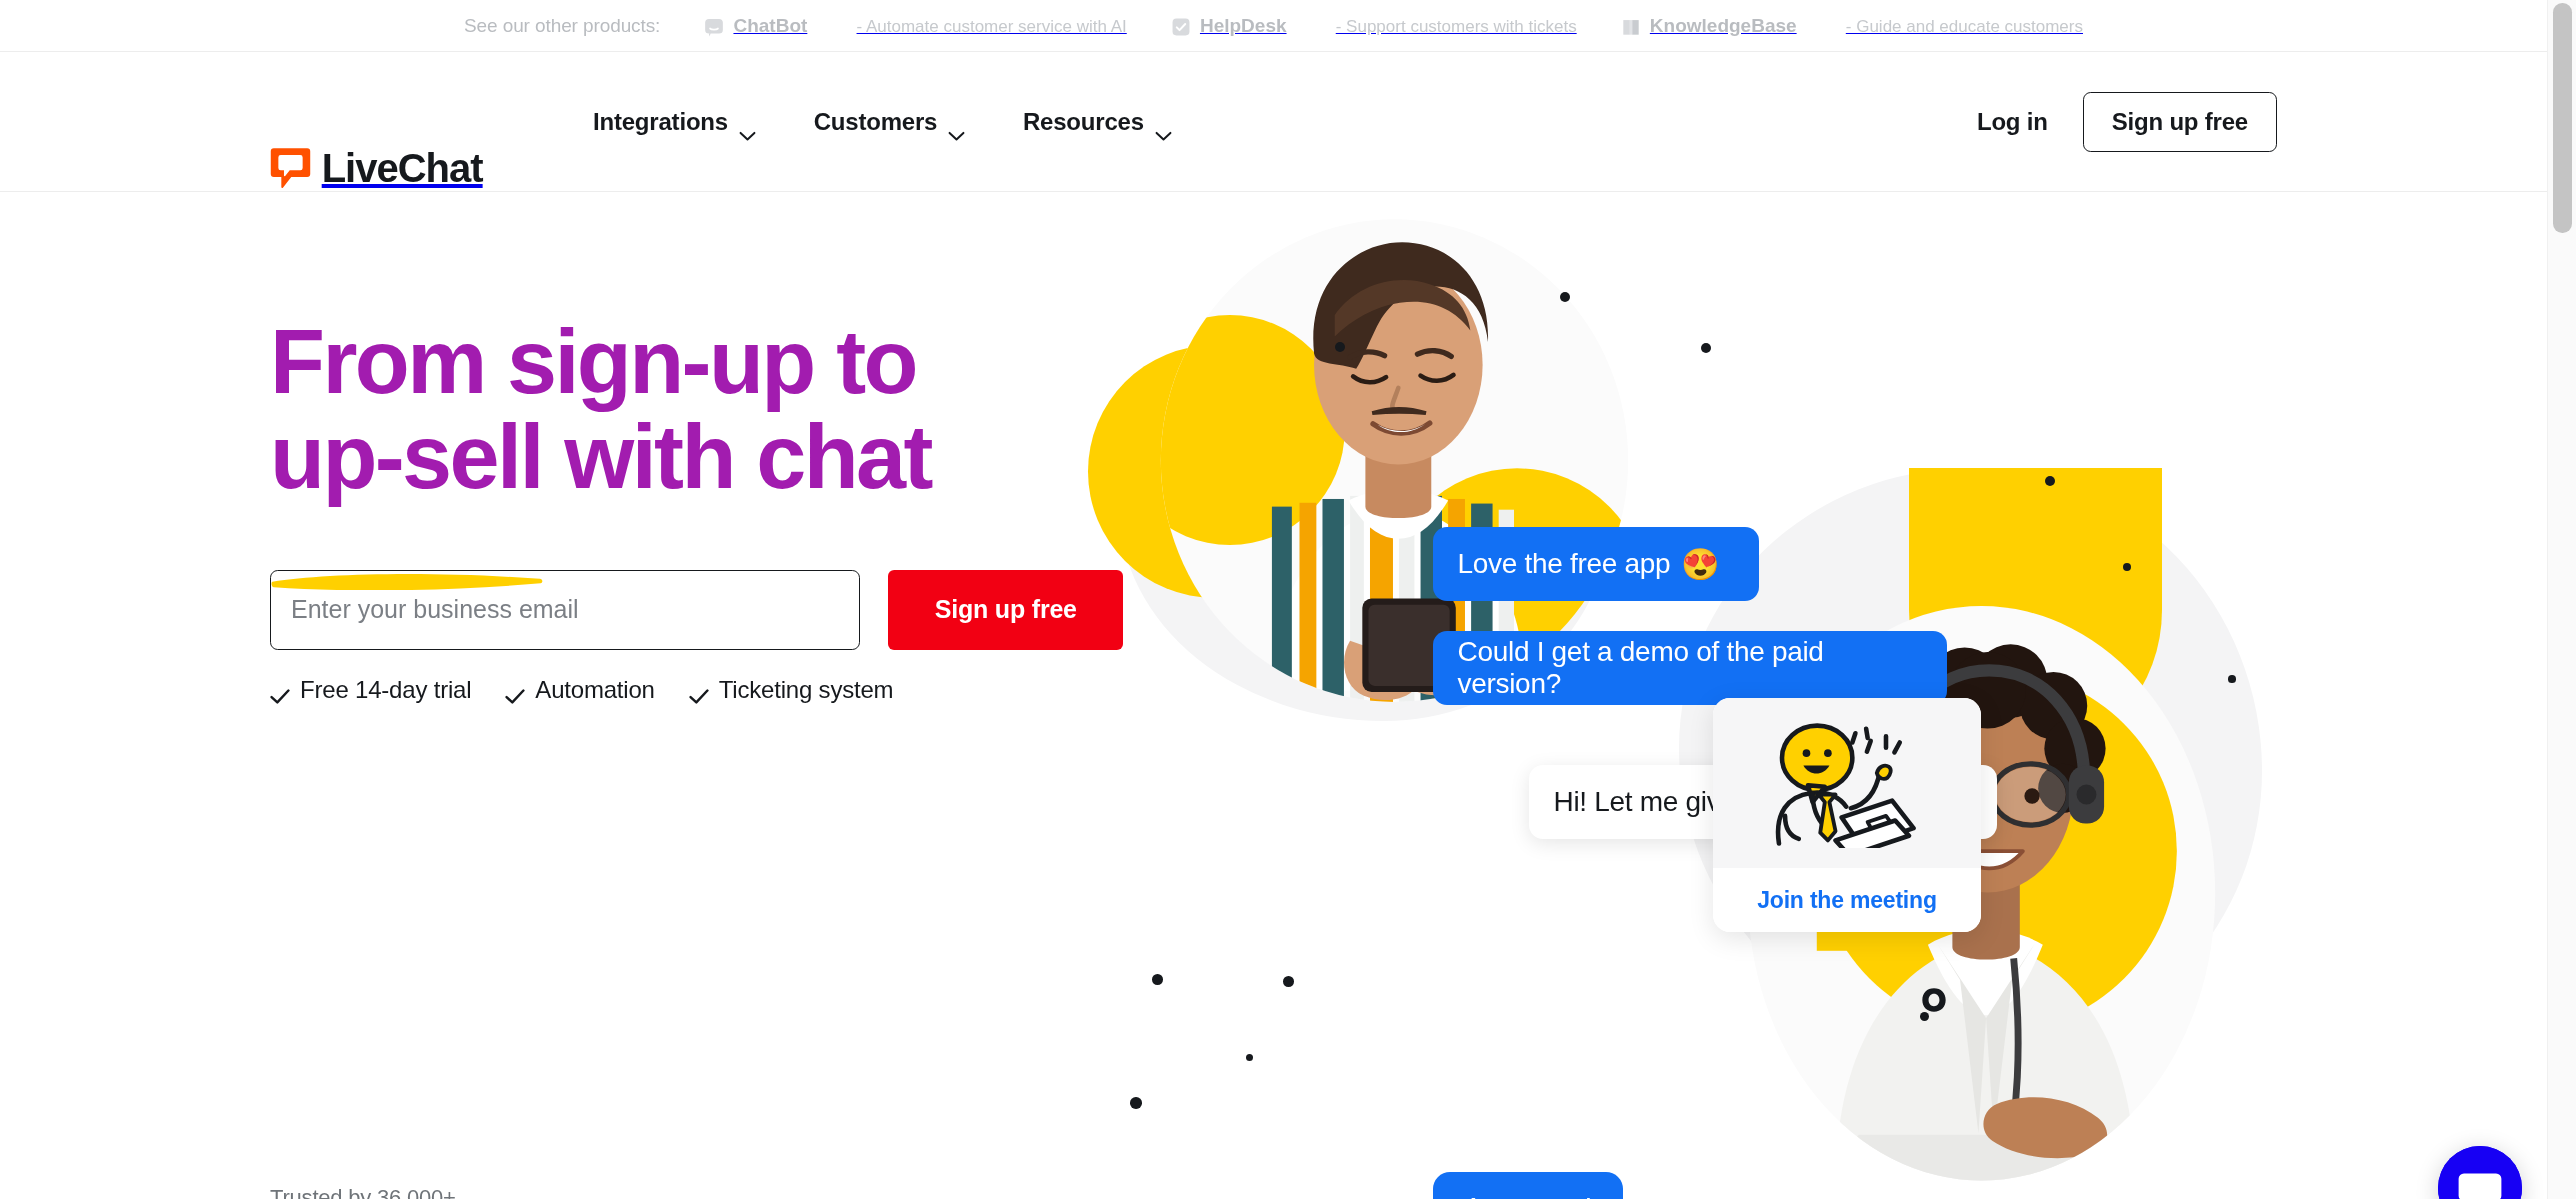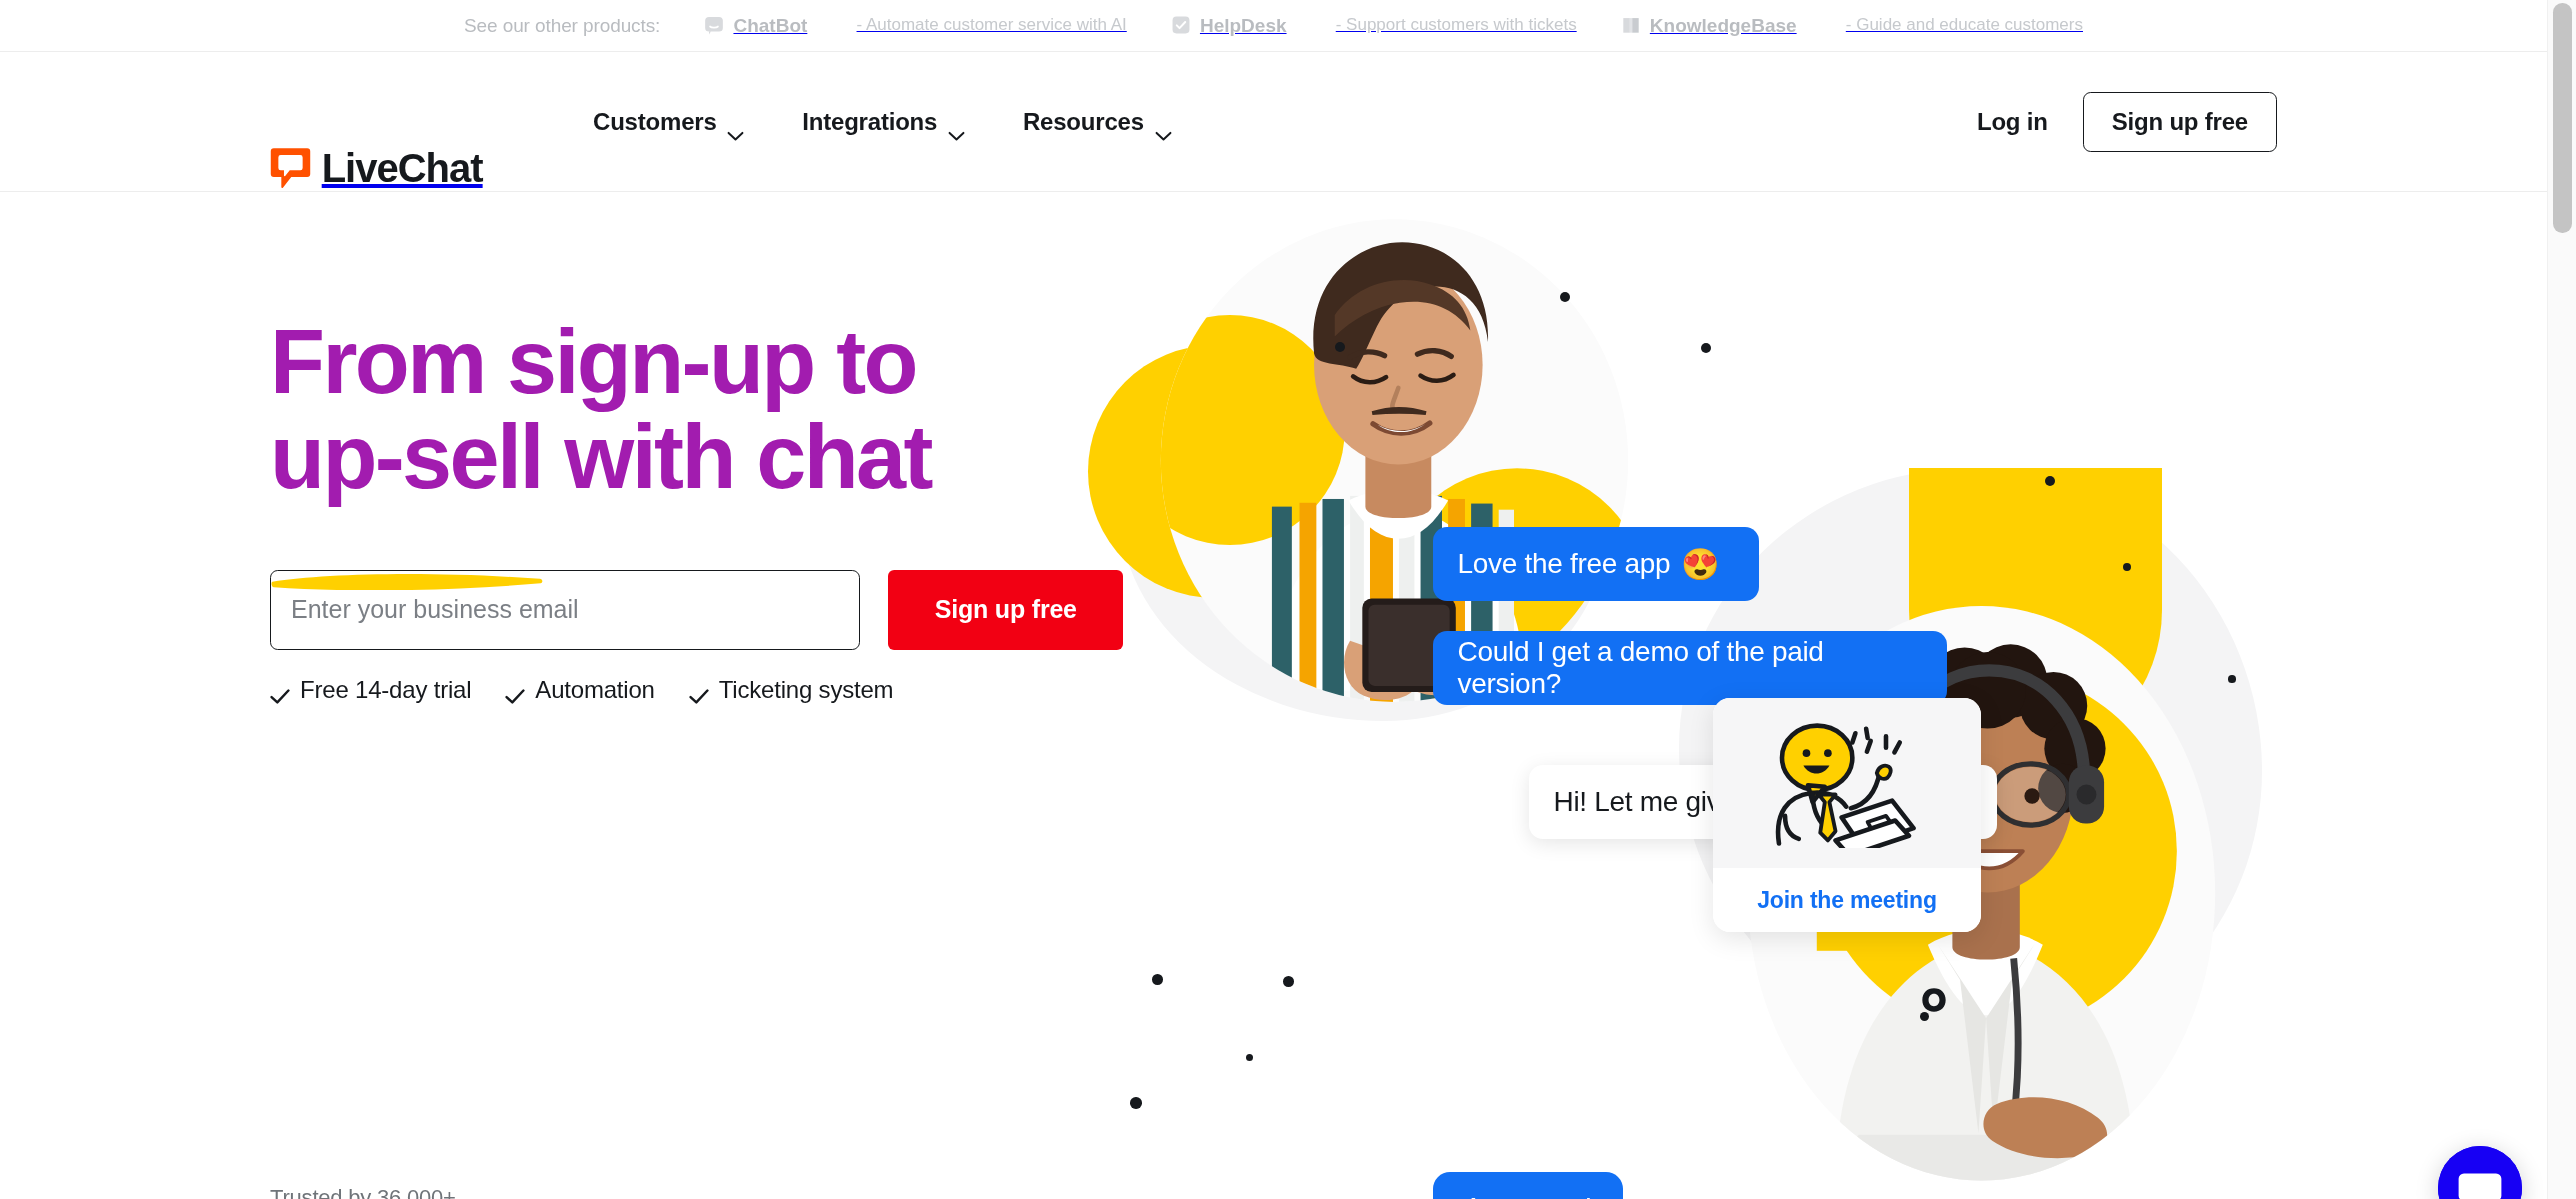--- a/index.html
+++ b/index.html
@@ -15,21 +15,21 @@
   
   .topbar {
     position: absolute; top:0; left:0; width: 2547px; height: 52px;
     background: #fff;
     border-bottom: 0.8px solid #ededed;
     display:flex; align-items:center; justify-content:center;
     gap: 0px;
   }
   .topbar-inner { display:flex; align-items:center; gap:44px; }
   .topbar-label { font-size: 19px; color:#b9bcc0; letter-spacing:-0.1px; }
-  .prod { display:flex; align-items:flex-start; gap:9.2px; }
+  .prod { display:flex; align-items:flex-end; gap:9.2px; }
   .prod-ico { width:20px; height:20px; flex:none; color:#d2d5d8; }
   .prod-name { font-size:19px; font-weight:700; color:#b9bcc0; }
   .prod-desc { font-size:17px; color:#c6c9cd; font-weight:400;margin-left:40px; }
 
   
   .nav {
     position:absolute; top:52px; left:0; width:2547px; height:140px;
     border-bottom:0.8px solid #ededed;
     display:flex; align-items:center;
   }
@@ -196,29 +196,29 @@
         <svg viewBox="0 0 54 58" width="41" height="44">
           <path d="M5 3h44a4 4 0 0 1 4 4v30a4 4 0 0 1-4 4H28l-11 14a1.2 1.2 0 0 1-2.1-.8V41H5a4 4 0 0 1-4-4V7a4 4 0 0 1 4-4z" fill="#ff5100"></path>
           <path d="M14 12h26a3 3 0 0 1 3 3v14a3 3 0 0 1-3 3H26l-6 7.4a.9.9 0 0 1-1.6-.6V32h-4.4a3 3 0 0 1-3-3V15a3 3 0 0 1 3-3z" fill="#fff"></path>
         </svg>
       </span>
       <span class="logo-text">LiveChat</span>
     </a>
 
     <div class="nav-links">
       <div class="nav-item">
-        <span>Customers</span>
+        <span>Integrations</span>
         <span class="chev">
           <svg viewBox="0 0 22 13" width="17" height="10">
               <path d="M2 2.5L11 11l9-8.5" stroke="#16191d" stroke-width="2.6" fill="none" stroke-linecap="round" stroke-linejoin="round"></path>
             </svg>
         </span>
       </div>
       <div class="nav-item">
-        <span>Integrations</span>
+        <span>Customers</span>
         <span class="chev">
           <svg viewBox="0 0 22 13" width="17" height="10">
               <path d="M2 2.5L11 11l9-8.5" stroke="#16191d" stroke-width="2.6" fill="none" stroke-linecap="round" stroke-linejoin="round"></path>
             </svg>
         </span>
       </div>
       <div class="nav-item">
         <span>Resources</span>
         <span class="chev">
           <svg viewBox="0 0 22 13" width="17" height="10">

